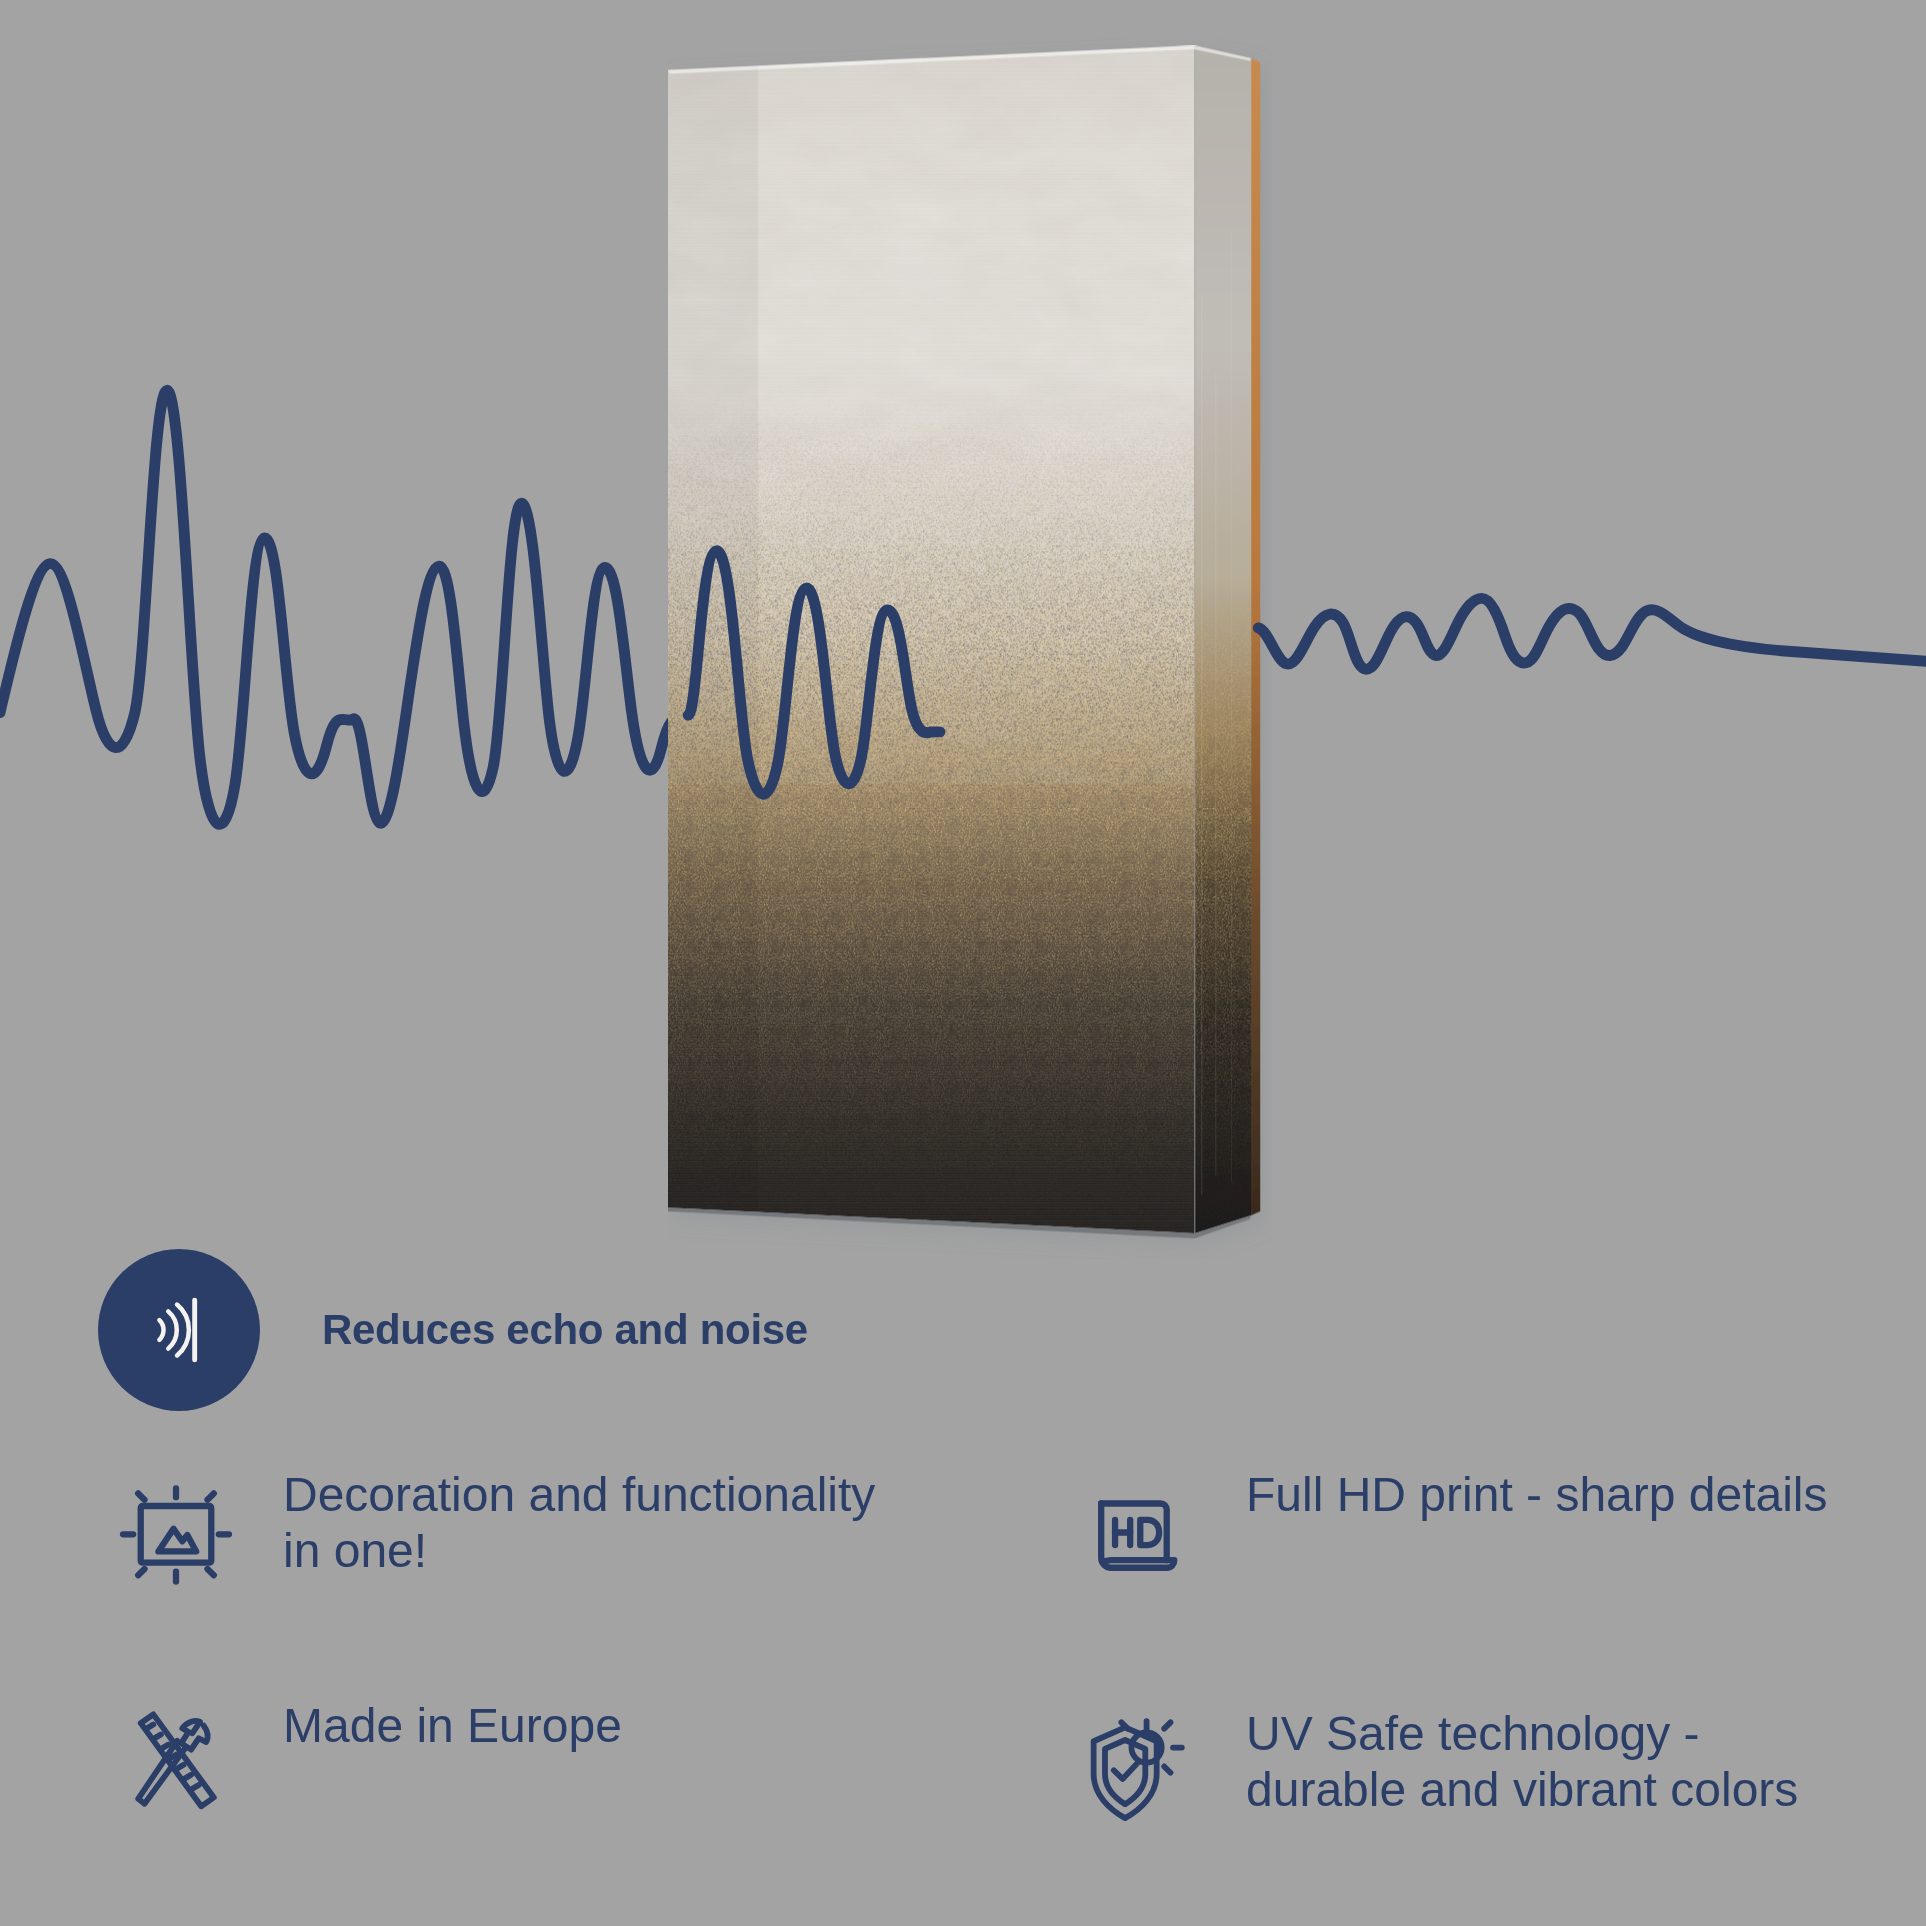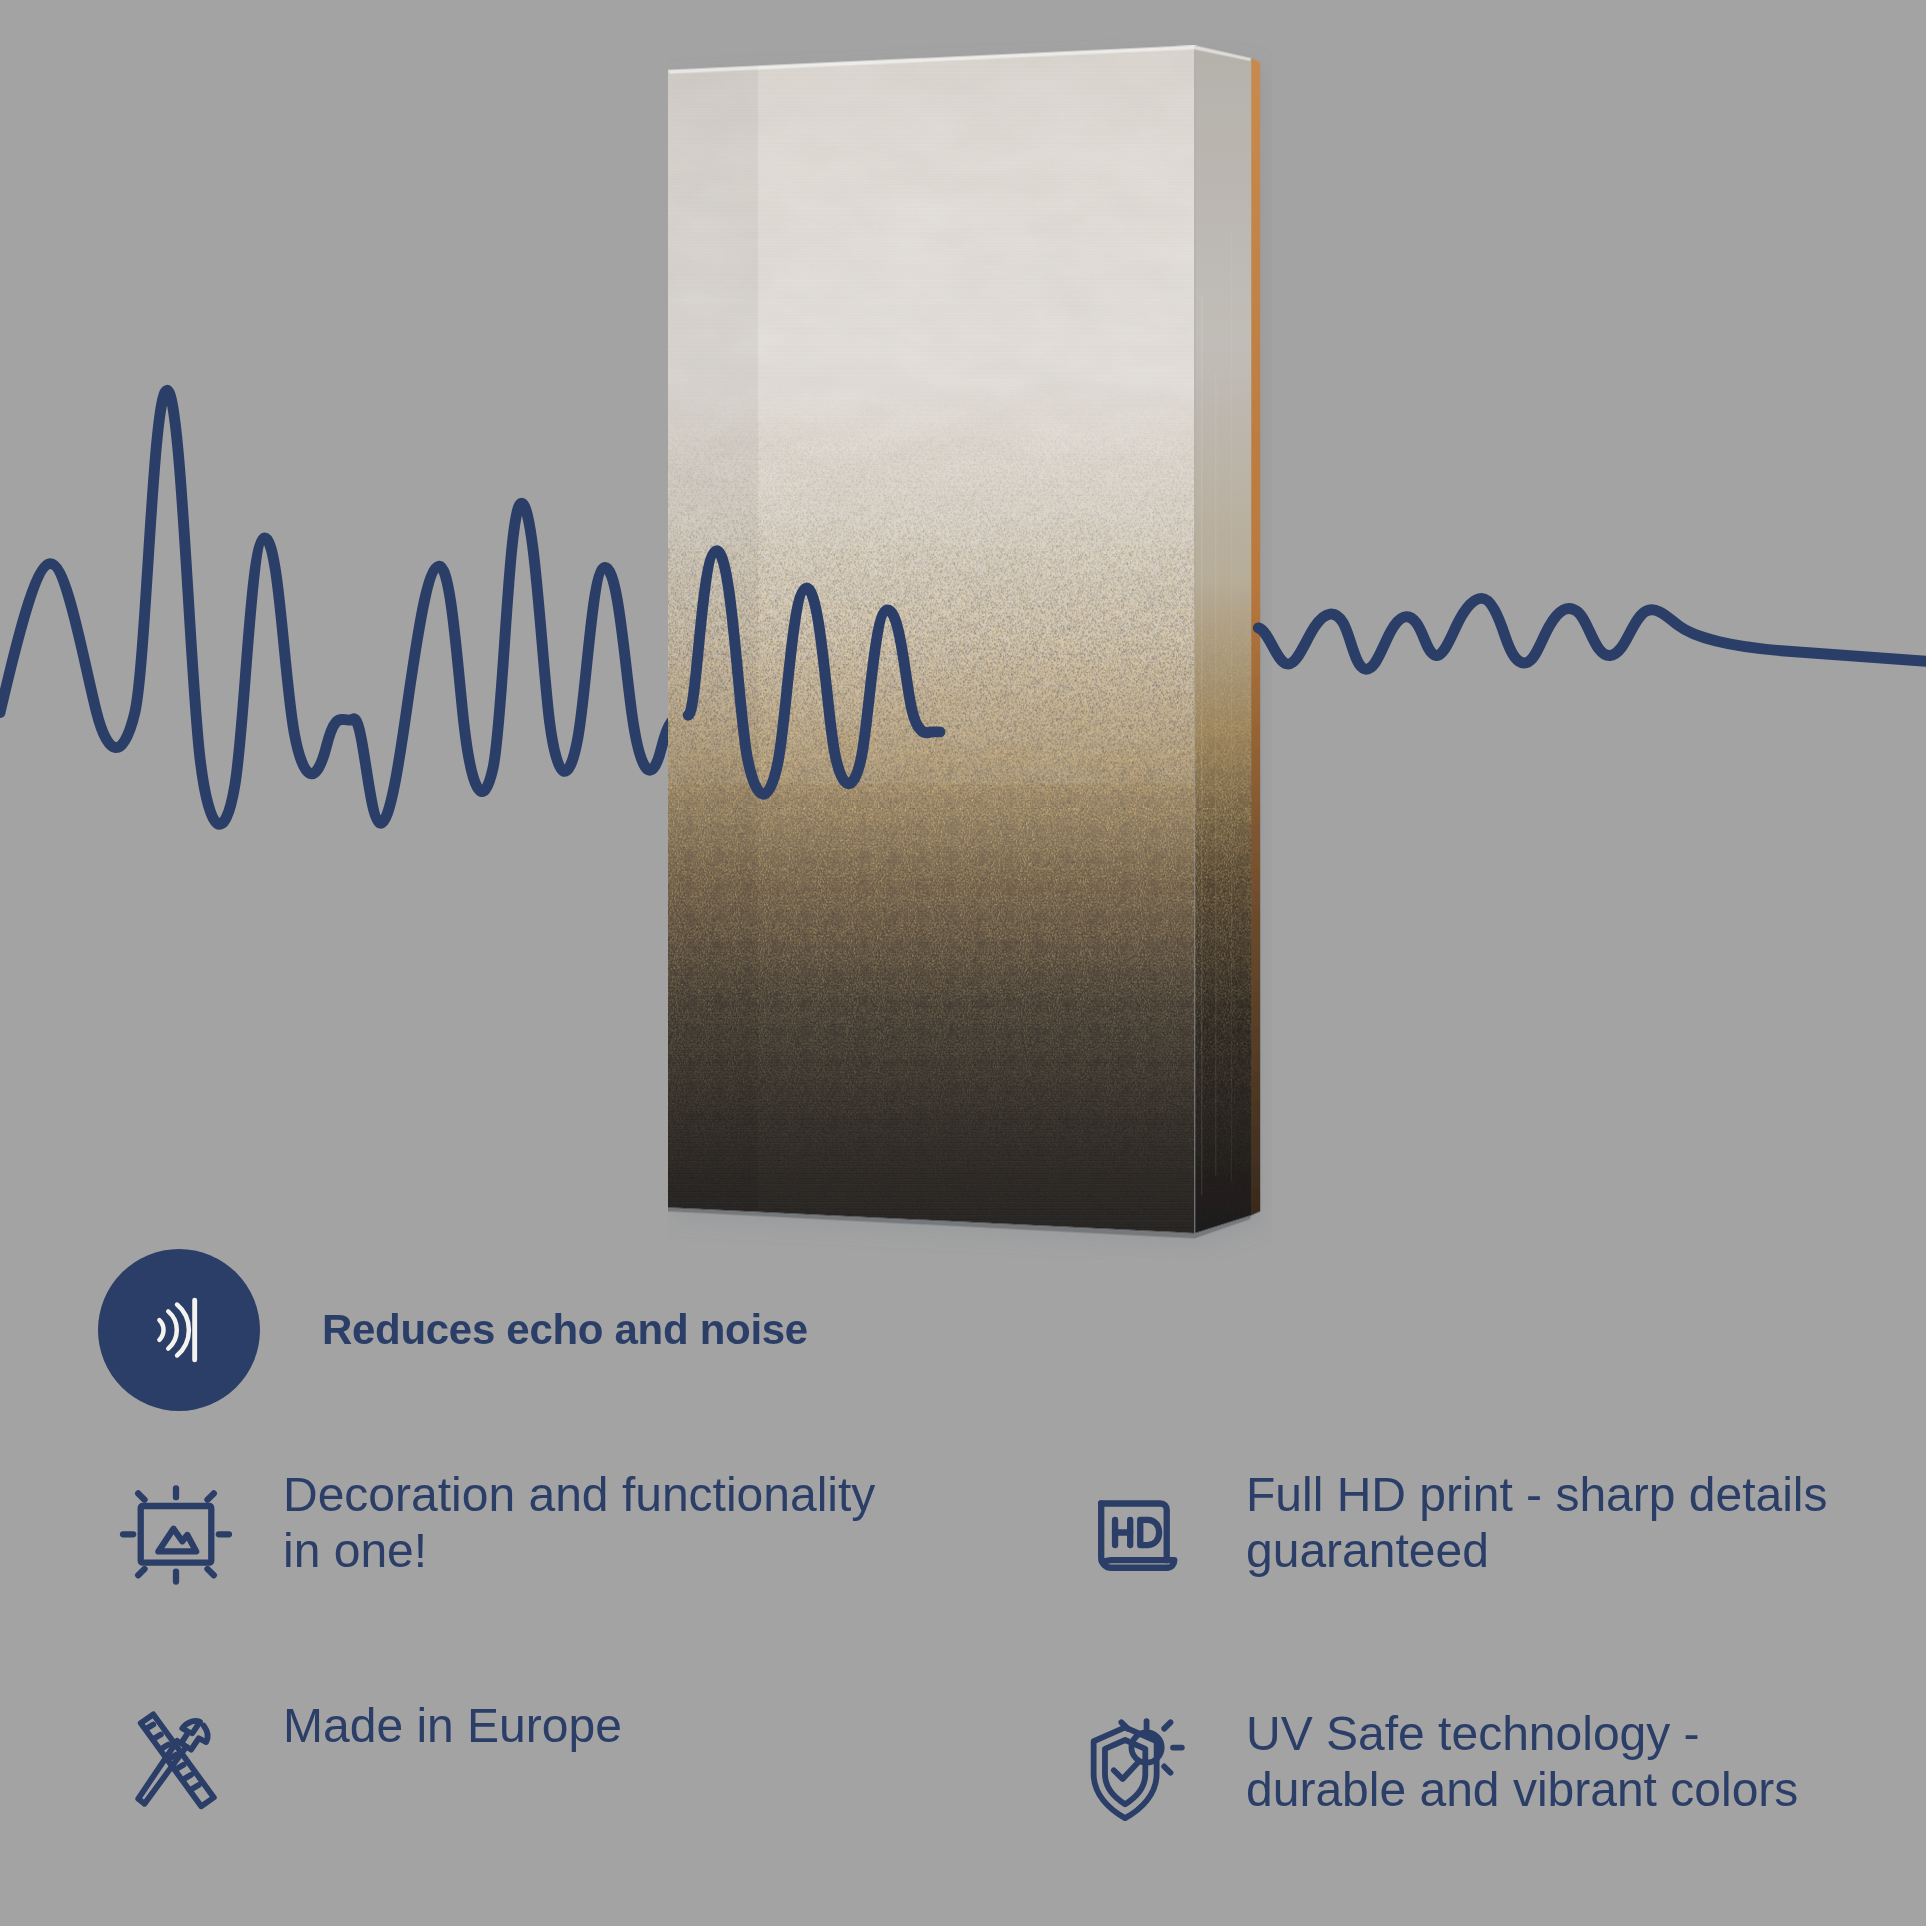--- a/index.html
+++ b/index.html
@@ -349,21 +349,20 @@
           <path d="M 31 38 L 31 58"></path>
           <path d="M 43 38 L 43 58"></path>
           <path d="M 31 48 L 43 48"></path>
           <path d="M 51 38 L 51 58 L 57 58 C 63 58, 66 53, 66 48
                    C 66 43, 63 38, 57 38 Z"></path>
         </g>
       </svg>
     </div>
     <div class="feat-text">
       <span class="ln">Full HD print - sharp details</span>
-      <span class="ln">guaranteed</span>
     </div>
   </div>
 
   <div class="feat-row" style="left:108px; top:1698px;">
     <div class="feat-icon">
       <svg width="126" height="126" viewBox="0 0 100 100">
         <g fill="none" stroke="#2b3e68" stroke-width="4.6" stroke-linecap="round" stroke-linejoin="round">
 
           <path d="M 22 16 L 32 9 L 80 75 L 70 82 Z"></path>
           <path d="M 27 20 L 32 17"></path>

